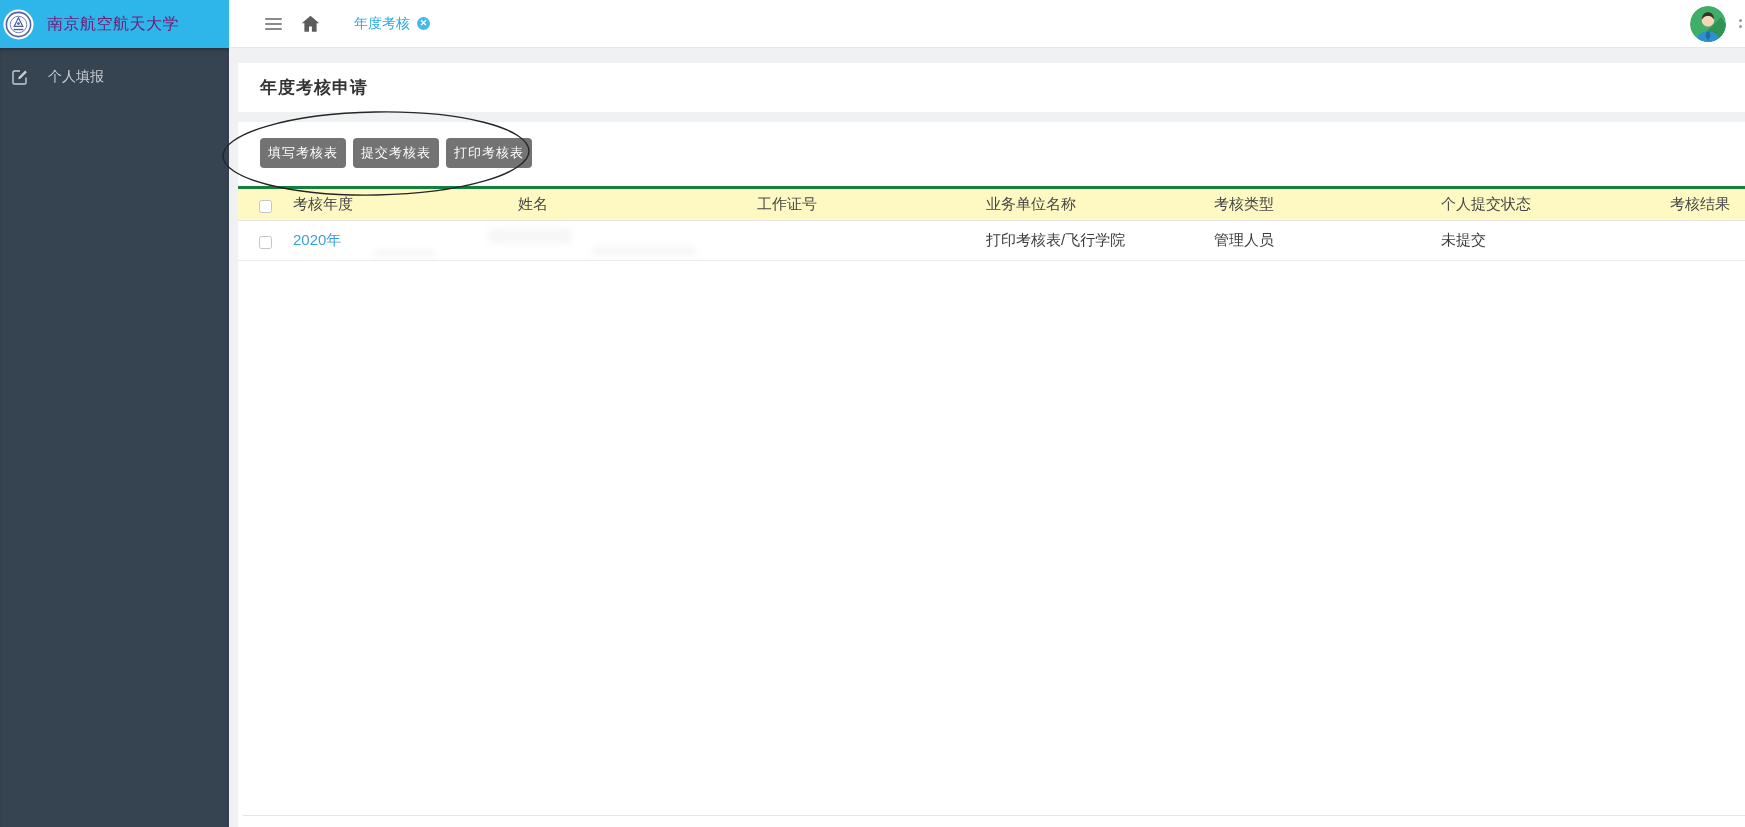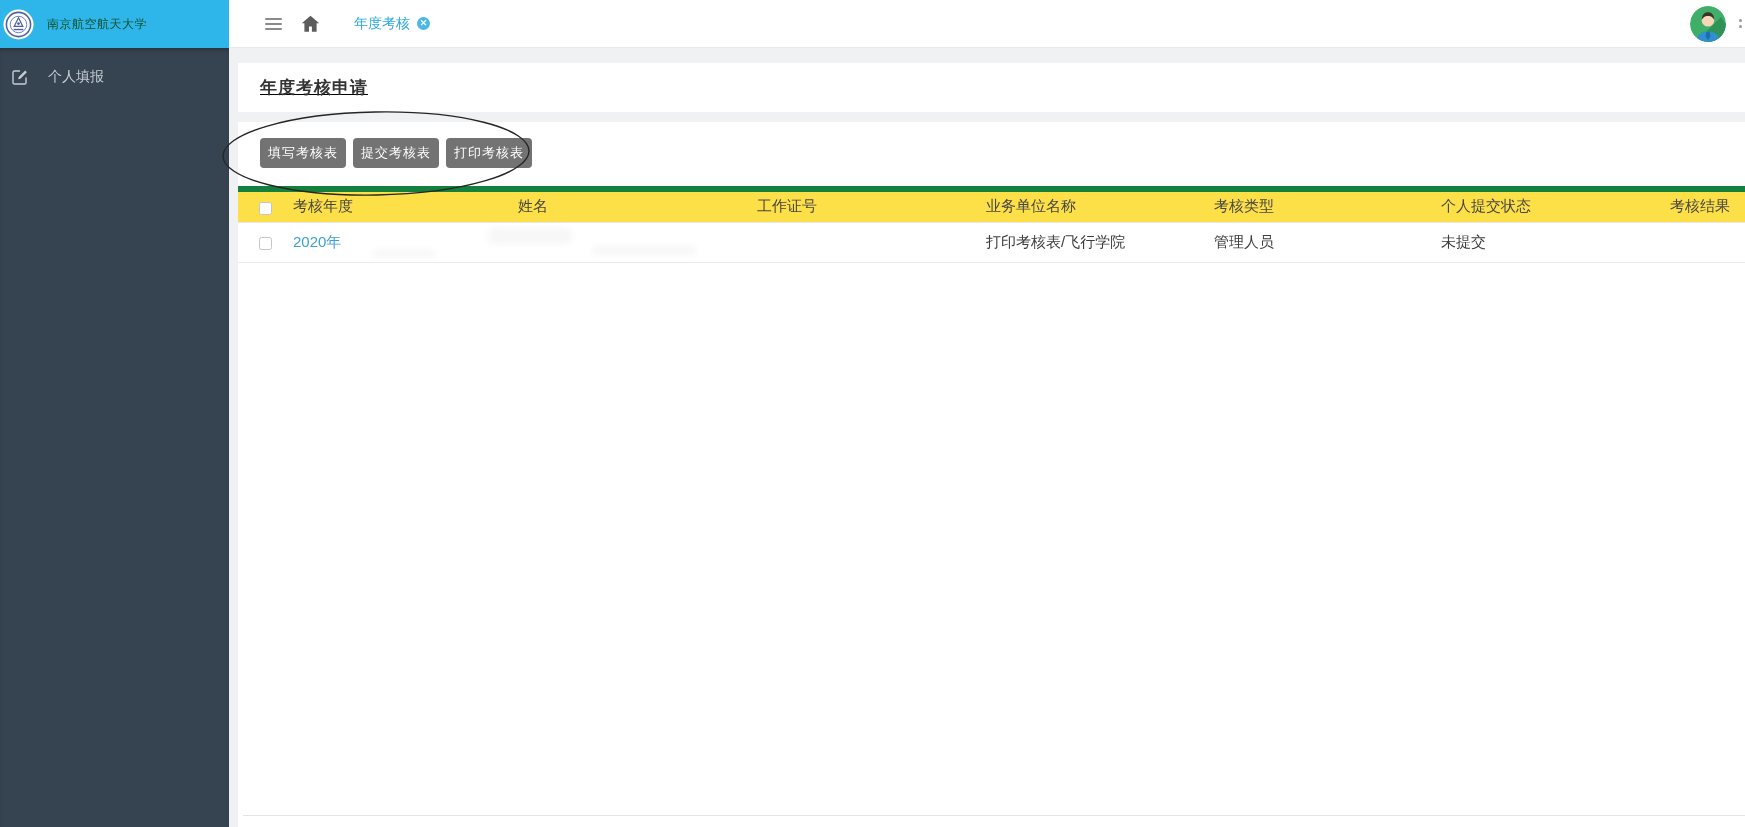--- a/index.html
+++ b/index.html
@@ -5,21 +5,21 @@
   * { margin:0; padding:0; box-sizing:border-box; }
   html,body { width:1745px; height:827px; overflow:hidden; }
   body { font-family:"Liberation Sans", sans-serif; background:#fff; position:relative; }
 
   
   .brand-header{
     position:absolute; left:0; top:0; width:229px; height:48px;
     background:#2eb6ea; display:flex; align-items:center;
   }
   .brand-logo{ width:31px; height:31px; margin-left:3px; flex:0 0 auto; }
-  .brand-title{ color:#14532d; font-size:12px; margin-left:13px; letter-spacing:0.5px; white-space:nowrap; }
+  .brand-title{ color:#701a75; font-size:16px; margin-left:13px; letter-spacing:0.5px; white-space:nowrap; }
 
   
   .topbar{
     position:absolute; left:229px; top:0; width:1516px; height:48px;
     background:#fff; border-bottom:1px solid #e7e8e9;
     display:flex; align-items:center;padding-left:28px;
   }
   .hamburger{ margin-left:8px; width:17px; cursor:pointer; }
   .hamburger span{ display:block; height:2px; background:#8a8a8a; margin:3px 0; border-radius:1px; }
   .home-btn{ margin-left:19px; width:19px; height:18px; cursor:pointer; }
@@ -45,36 +45,36 @@
   }
   .sidebar-item .mi{ width:18px; height:18px; }
   .sidebar-item-label{ margin-left:19px; font-size:14px; }
 
   
   .content{
     position:absolute; left:229px; top:48px; width:1516px; height:779px;
     background:#f0f1f2; padding:15px 0 0 9px;
   }
   .panel-title{
-    background:#fff; height:49px; line-height:49px; padding-left:22px;text-decoration:underline;
+    background:#fff; height:49px; line-height:49px; padding-left:22px;
   }
   .page-title{ font-size:17px; font-weight:bold; color:#333; letter-spacing:1px; }
   .panel-main{
     background:#fff; margin-top:10px; height:705px; position:relative;
   }
   .btn-row{ padding:16px 0 0 22px; display:flex; }
   .btn{
     background:#737373; color:#fff; border:none; border-radius:4px;
     font-size:13px; font-family:inherit; width:86px; height:30px; margin-right:7px;
     cursor:pointer; letter-spacing:1px;
   }
 
   
   table{ width:100%; border-collapse:collapse; margin-top:18px; table-layout:fixed; }
-  thead tr{ background:#fde047; border-top:6px solid #15803d; border-bottom:1px solid #e7e7e7; }
+  thead tr{ background:#fef9c3; border-top:3px solid #15803d; border-bottom:1px solid #e7e7e7; }
   thead th{ height:33px; font-weight:normal; font-size:15px; color:#464646; text-align:left; white-space:nowrap; }
   tbody td{ height:40px; font-size:15px; color:#3d3d3d; white-space:nowrap; }
   tbody tr{ border-bottom:1px solid #ebebeb; }
   th.col-result, td.col-result{ text-align:center; padding-right:32px; }
   .cb{
     appearance:none; -webkit-appearance:none; width:13px; height:13px;
     border:1px solid #c3c6c9; border-radius:2.5px; background:#fff;
     margin-left:21px; vertical-align:middle; cursor:pointer;
   }
   .year-link{ color:#3ba0d8; text-decoration:none; cursor:pointer;text-align:right; }

